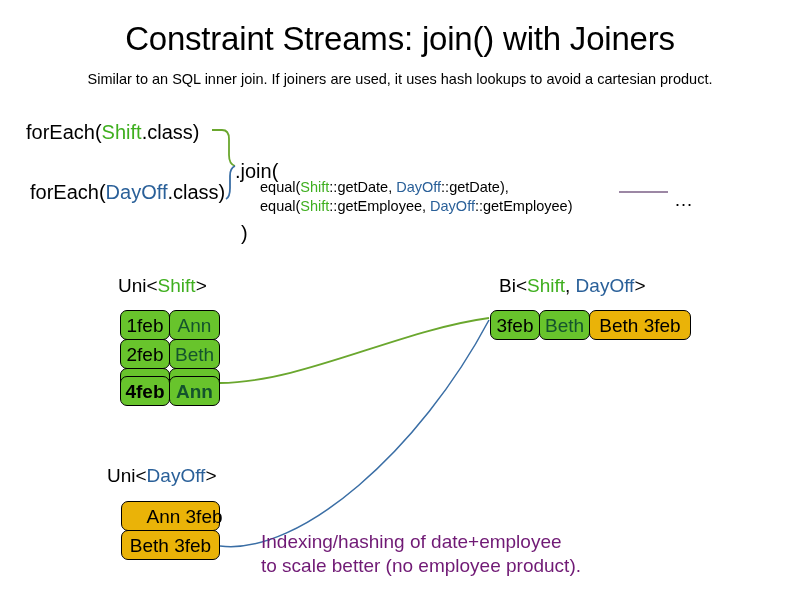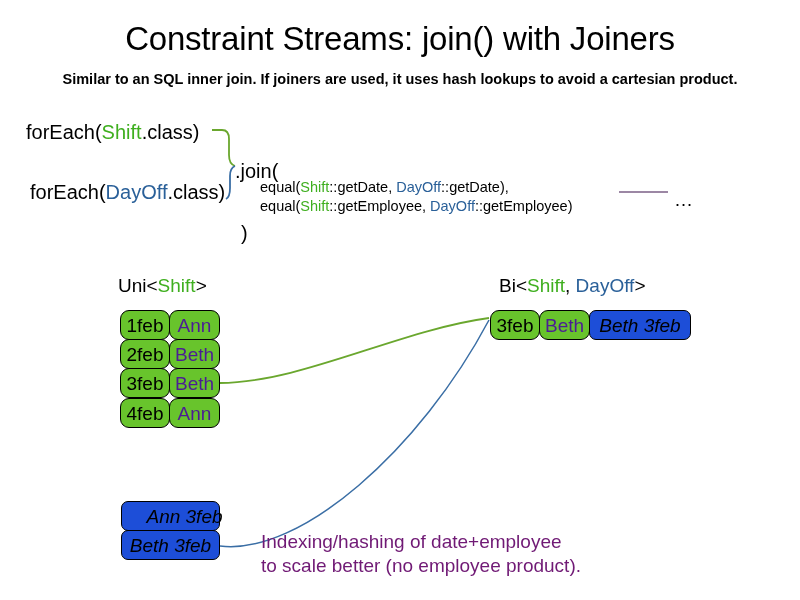--- a/index.html
+++ b/index.html
@@ -44,21 +44,20 @@
   }
   .subtitle {
     position: absolute;
     left: 0;
     top: 69px;
     width: 800px;
     text-align: center;
     font-size: 14.5px;
     line-height: 20px;
     white-space: nowrap;
-    font-weight: bold;
   }
 
   
   .code {
     position: absolute;
     font-size: 20px;
     line-height: 24px;
     white-space: nowrap;
   }
   .code.small {
@@ -99,40 +98,40 @@
     box-sizing: border-box;
     border: 1.6px solid #000000;
     border-radius: 7px;
     display: flex;
     align-items: center;
     justify-content: center;
     font-size: 19px;
     line-height: 19px;
     white-space: nowrap;
   }
-  .cell-green { background: #68c42c; border-radius: 9px; }
-  .cell-blue  { background: #1d4ed8; font-style: italic; }
+  .cell-green { background: #68c42c; }
+  .cell-blue  { background: #eab308; }
   .txt-black  { color: #000000; }
-  .txt-orange { color: #4c1d95; }
+  .txt-orange { color: #14532d; }
 
   
   .shift-row-date {
     left: 120px;
     width: 50px;
     height: 30px;
   }
   .shift-row-name {
     left: 169px;
     width: 51px;
     height: 30px;
   }
   .row-y0 { top: 310px; }
   .row-y1 { top: 339px; }
   .row-y2 { top: 368px; }
-  .row-y3 { top: 398px; }
+  .row-y3 { top: 376px; font-weight: bold; }
 
   
   .bi-date     { left: 490px; top: 310px; width: 50px;  height: 30px; }
   .bi-name     { left: 539px; top: 310px; width: 51px;  height: 30px; }
   .bi-dayoff   { left: 589px; top: 310px; width: 102px; height: 30px; }
 
   
   .dayoff-row  { left: 121px; width: 99px; height: 30px; }
   .do-y0 { top: 501px; padding-left: 28px; }
   .do-y1 { top: 530px; }
@@ -196,20 +195,21 @@
 
   <div class="fact cell-green txt-black shift-row-date row-y3">4feb</div>
   <div class="fact cell-green txt-orange shift-row-name row-y3">Ann</div>
 
   <div class="stream-label label-bi"><span>Bi&lt;</span><span class="cls-shift">Shift</span><span>, </span><span class="cls-dayoff">DayOff</span><span>&gt;</span></div>
 
   <div class="fact cell-green txt-black bi-date">3feb</div>
   <div class="fact cell-green txt-orange bi-name">Beth</div>
   <div class="fact cell-blue txt-black bi-dayoff">Beth 3feb</div>
 
+  <div class="stream-label label-uni-dayoff"><span>Uni&lt;</span><span class="cls-dayoff">DayOff</span><span>&gt;</span></div>
 
   <div class="fact cell-blue txt-black dayoff-row do-y0">Ann 3feb</div>
   <div class="fact cell-blue txt-black dayoff-row do-y1">Beth 3feb</div>
 
   <div class="note">
     <div>Indexing/hashing of date+employee</div>
     <div>to scale better (no employee product).</div>
   </div>
 
 </div>

